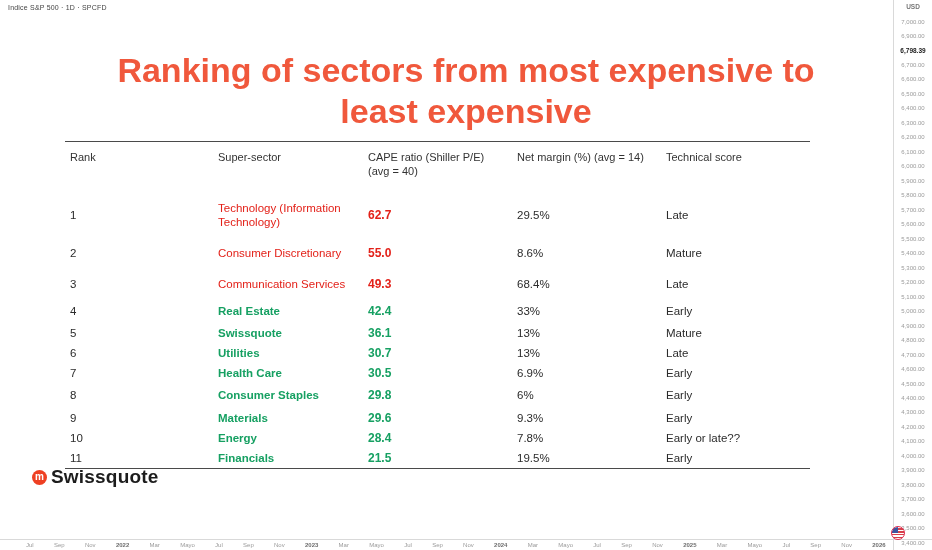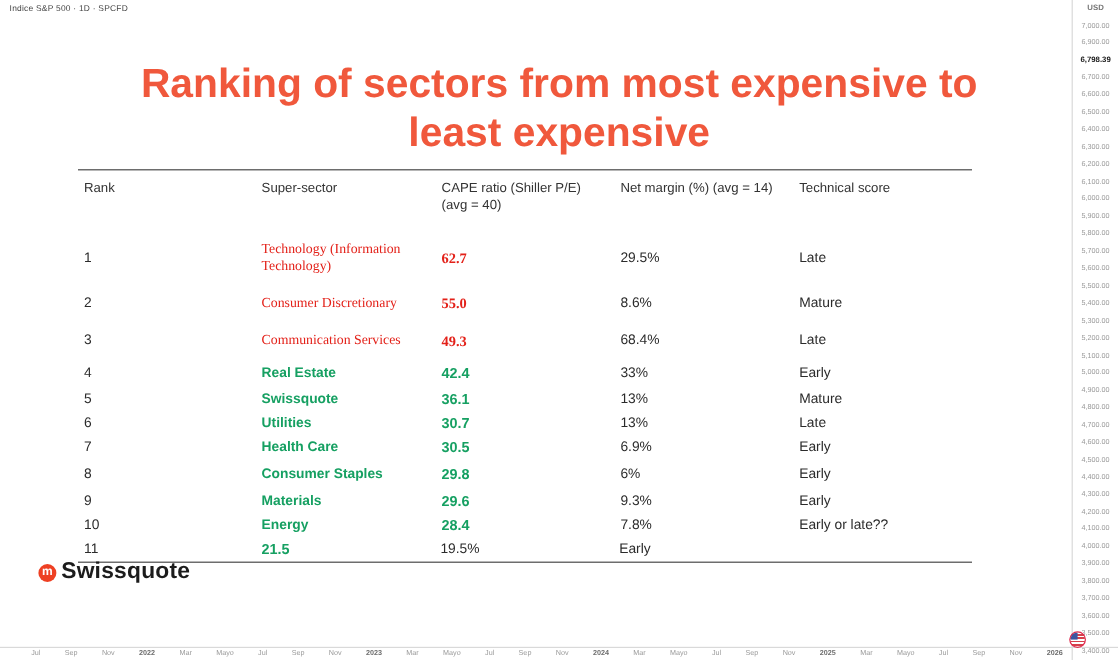--- a/index.html
+++ b/index.html
@@ -23,21 +23,21 @@
   .t-row { display:flex; align-items:center; height:20px; }
   .t-row:nth-child(1){ height:46px; }
   .t-row:nth-child(2){ height:31px; }
   .t-row:nth-child(3){ height:31px; }
   .t-row:nth-child(4){ height:23px; }
   .t-row:nth-child(8){ height:25px; }
   .cell { flex:0 0 auto; padding-right:14px; line-height:1.25; }
   .c0{ width:153px; padding-left:5px; } .c1{ width:150px; } .c2{ width:149px; }
   .c3{ width:149px; } .c4{ width:144px; }
   .cape { font-weight:bold; font-size:12px; }
-  .tier-expensive { color:var(--red,#e32119);font-family:Liberation Serif, serif; }
+  .tier-expensive { color:var(--red,#e32119); }
   .tier-cheap { color:var(--green,#16a062);font-weight:bold; }
 
   
   .brand { position:absolute; left:32px; top:466px; display:flex; align-items:center; gap:4px; }
   .brand-icon { width:15px; height:15px; border-radius:50%; background:var(--logo,#ee4023);
                 color:#fff; font-size:10px; font-weight:bold; display:flex; align-items:center;
                 justify-content:center; line-height:1; }
   .brand-text { font-size:19px; font-weight:bold; color:#1c1c1c; letter-spacing:.2px; }
 
   
@@ -145,20 +145,21 @@
         </div>
         <div class="t-row">
           <div class="cell c0">10</div>
           <div class="cell c1 tier-cheap">Energy</div>
           <div class="cell c2 cape tier-cheap">28.4</div>
           <div class="cell c3">7.8%</div>
           <div class="cell c4">Early or late??</div>
         </div>
         <div class="t-row">
           <div class="cell c0">11</div>
+          <div class="cell c1 tier-cheap">Financials</div>
           <div class="cell c2 cape tier-cheap">21.5</div>
           <div class="cell c3">19.5%</div>
           <div class="cell c4">Early</div>
         </div>
       </div>
   </div>
 
   <div class="brand">
     <span class="brand-icon">m</span>
     <span class="brand-text">Swissquote</span>

